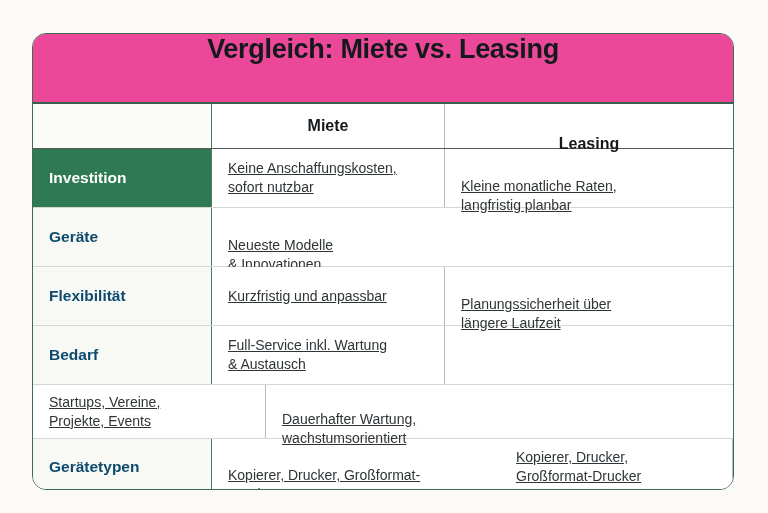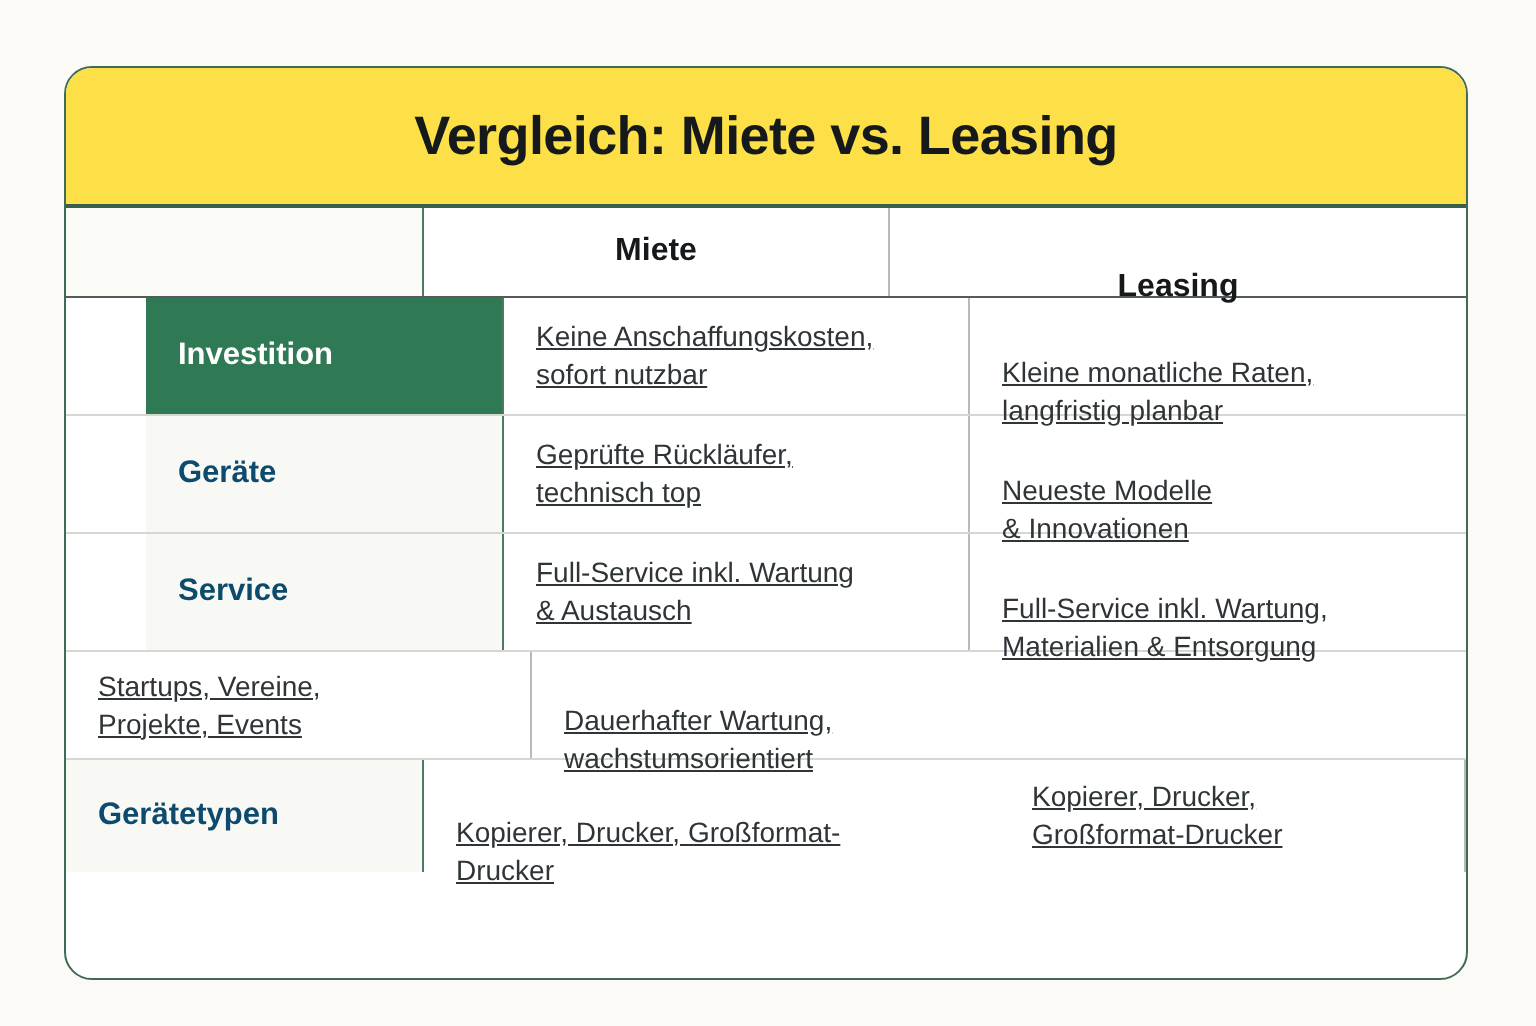--- a/index.html
+++ b/index.html
@@ -26,24 +26,23 @@
     border-radius: 14px;
     overflow: hidden;
     display: flex;
     flex-direction: column;
   }
 
   
   .title-band {
     height: 68px;
     flex: 0 0 68px;
-    background: #fde047;
+    background: #ec4899;
     border-bottom: 2px solid #38604c;
     display: flex;
-    align-items: center;
     justify-content: center;
   }
   .title-text {
     font-size: 27px;
     font-weight: bold;
     color: #15191c;
     letter-spacing: -0.3px;
     white-space: nowrap;
   }
 
@@ -61,21 +60,20 @@
   .row:last-child {
     border-bottom: none;
   }
 
   .head-row {
     height: 44px;
     border-bottom: 1.5px solid #565a58;
   }
   .body-row {
     height: 58px;
-    padding-left: 40px;
   }
   .row-tall {
     height: 53px;
   }
   .row-last {
     height: 56px;
   }
 
   .cell {
     box-sizing: border-box;
@@ -164,43 +162,47 @@
       <div class="cell c-leasing">
         <span class="body-text">Kleine monatliche Raten,
 langfristig planbar</span>
       </div>
     </div>
 
     <div class="row body-row">
       <div class="cell c-label">
         <span>Geräte</span>
       </div>
-      <div class="cell c-miete">
-        <span class="body-text">Geprüfte Rückläufer,
-technisch top</span>
-      </div>
       <div class="cell c-leasing">
         <span class="body-text">Neueste Modelle
 &amp; Innovationen</span>
       </div>
     </div>
 
-
-    <div class="row body-row">
-      <div class="cell c-label">
-        <span>Service</span>
+    <div class="row body-row">
+      <div class="cell c-label">
+        <span>Flexibilität</span>
+      </div>
+      <div class="cell c-miete">
+        <span class="body-text">Kurzfristig und anpassbar</span>
+      </div>
+      <div class="cell c-leasing">
+        <span class="body-text">Planungssicherheit über
+längere Laufzeit</span>
+      </div>
+    </div>
+
+    <div class="row body-row">
+      <div class="cell c-label">
+        <span>Bedarf</span>
       </div>
       <div class="cell c-miete">
         <span class="body-text">Full-Service inkl. Wartung
 &amp; Austausch</span>
       </div>
-      <div class="cell c-leasing">
-        <span class="body-text">Full-Service inkl. Wartung,
-Materialien &amp; Entsorgung</span>
-      </div>
     </div>
 
     <div class="row row-tall">
       <div class="cell c-miete">
         <span class="body-text">Startups, Vereine,
 Projekte, Events</span>
       </div>
       <div class="cell c-leasing">
         <span class="body-text">Dauerhafter Wartung,
 wachstumsorientiert</span>

